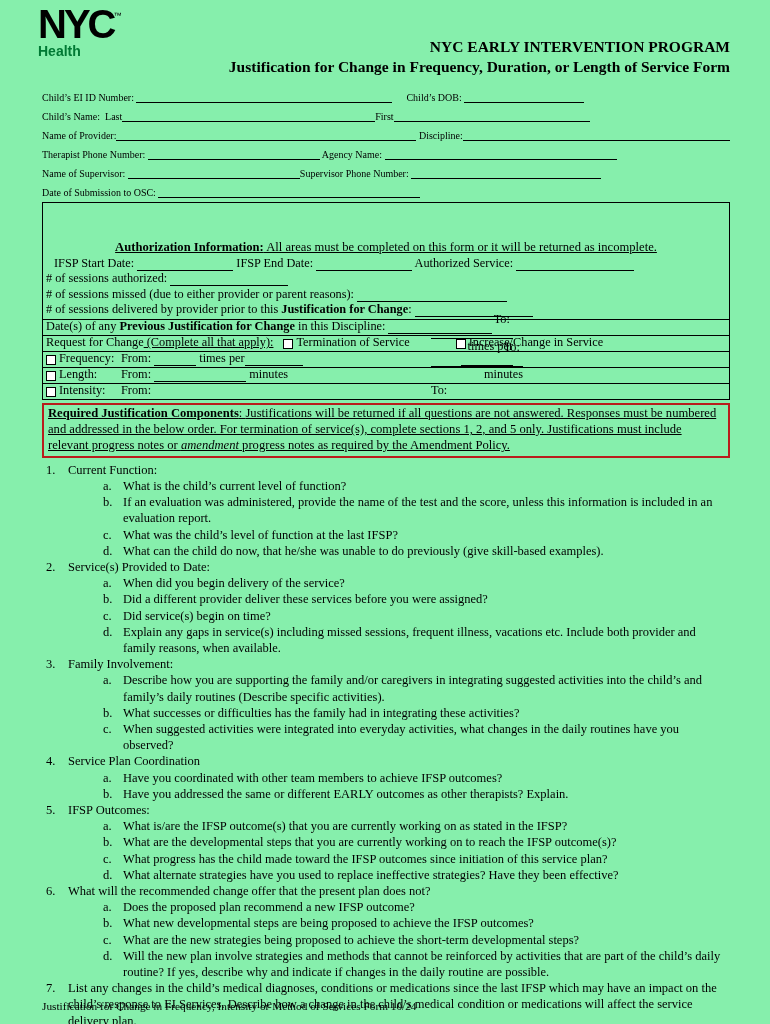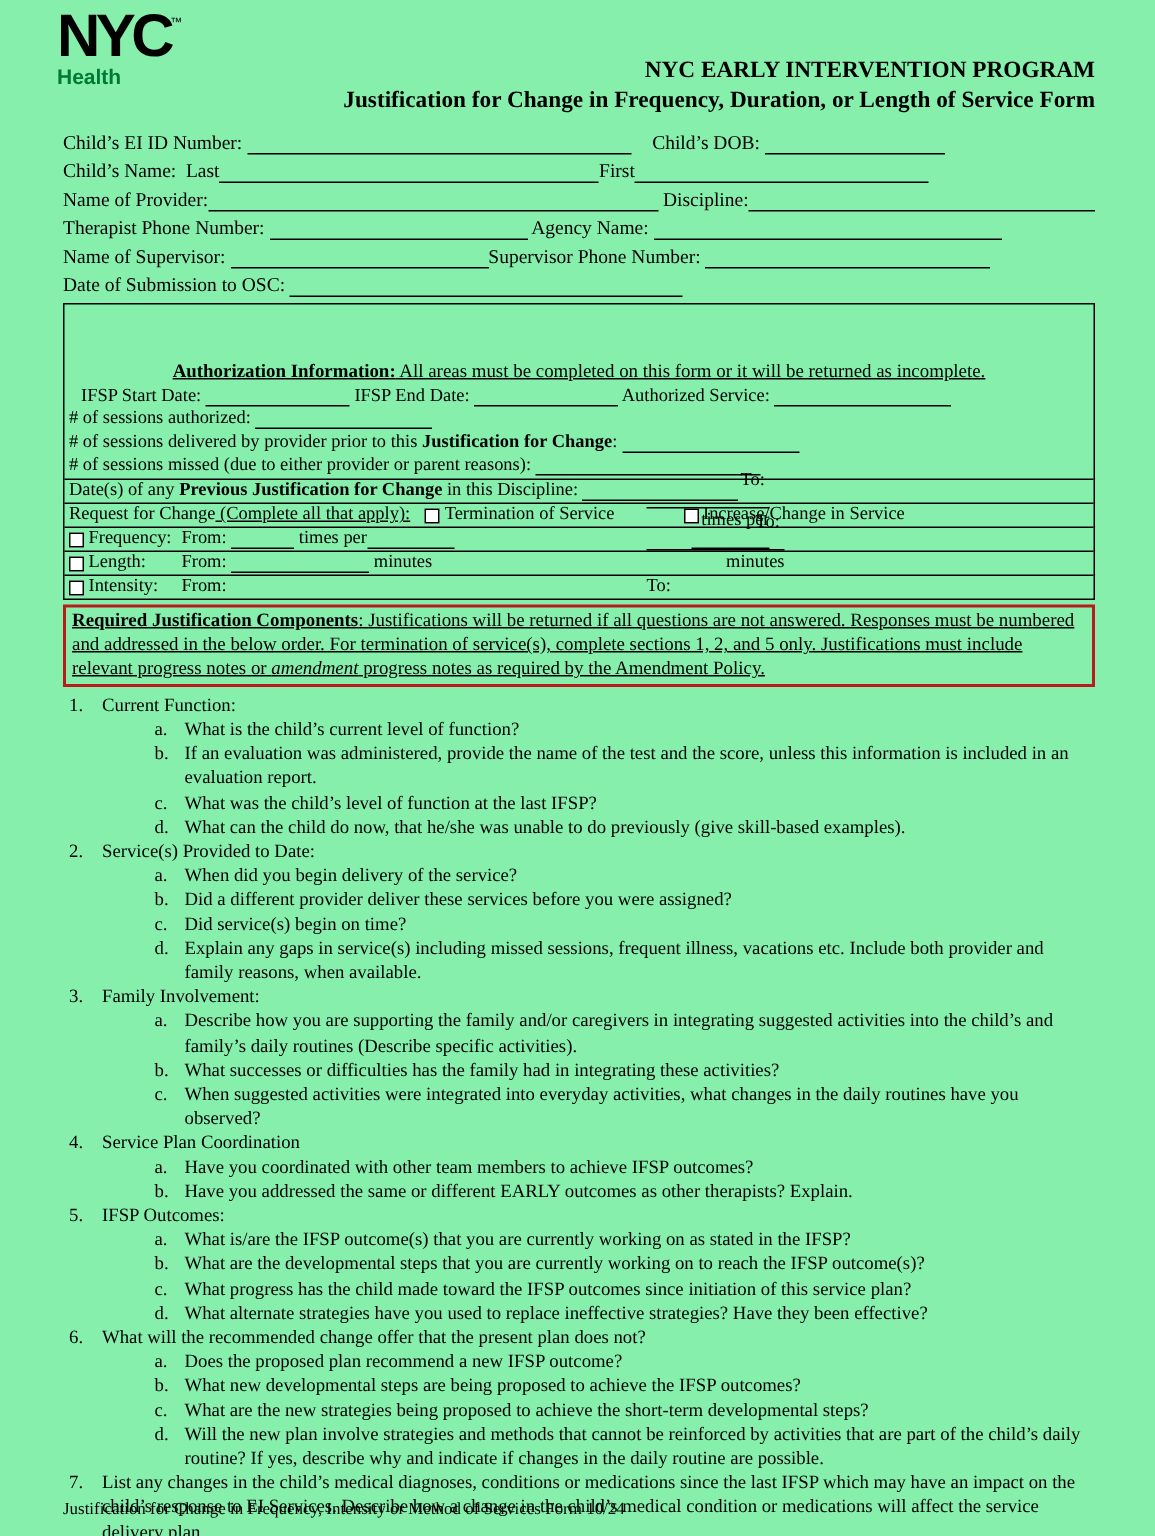--- a/index.html
+++ b/index.html
@@ -26,21 +26,21 @@
   .logo-health {
     font-family: "Liberation Sans", sans-serif;
     font-weight: bold; font-size: 14px; color: #007934; margin-top: 1px;
   }
   .title-block { text-align: right; padding-top: 30px; }
   .form-title { font-weight: bold; font-size: 15.5px; line-height: 18px; }
   .form-subtitle { font-weight: bold; font-size: 15.5px; line-height: 18px; margin-top: 2px; }
 
   
   .demo { margin-top: 2px; }
-  .frow { display: flex; align-items: flex-end; height: 19px; font-size: 13px; }
+  .frow { display: flex; align-items: flex-end; height: 19px; font-size: 10px; }
   .lbl { white-space: pre; }
   .blank { border-bottom: 1px solid #000; height: 13px; display: inline-block; flex: 0 0 auto; }
   .blank.grow { flex: 1 1 auto; }
   .gap { display: inline-block; flex: 0 0 auto; }
   .b { font-weight: bold; }
   .i { font-style: italic; }
   .u { text-decoration: underline; }
 
   
   .auth-box { border: 1px solid #000; margin-top: 4px; font-size: 12.3px; }
@@ -142,28 +142,28 @@
         <span class="lbl"> IFSP End Date: </span>
         <span class="blank" style="width:96px"></span>
         <span class="lbl"> Authorized Service: </span>
         <span class="blank" style="width:118px"></span>
       </div>
       <div class="aline">
         <span class="lbl"># of sessions authorized: </span>
         <span class="blank" style="width:118px"></span>
       </div>
       <div class="aline">
+        <span class="lbl"># of sessions missed (due to either provider or parent reasons): </span>
+        <span class="blank" style="width:150px"></span>
+      </div>
+      <div class="aline">
         <span class="lbl"># of sessions delivered by provider prior to this </span>
         <span class="lbl b">Justification for Change</span>
         <span class="lbl">: </span>
         <span class="blank" style="width:118px"></span>
-      </div>
-      <div class="aline">
-        <span class="lbl"># of sessions missed (due to either provider or parent reasons): </span>
-        <span class="blank" style="width:150px"></span>
       </div>
     </div>
 
     <div class="trow">
       <span class="lbl">Date(s) of any </span>
       <span class="lbl b">Previous Justification for Change</span>
       <span class="lbl"> in this Discipline: </span>
       <span class="blank" style="width:104px"></span>
     </div>
 

